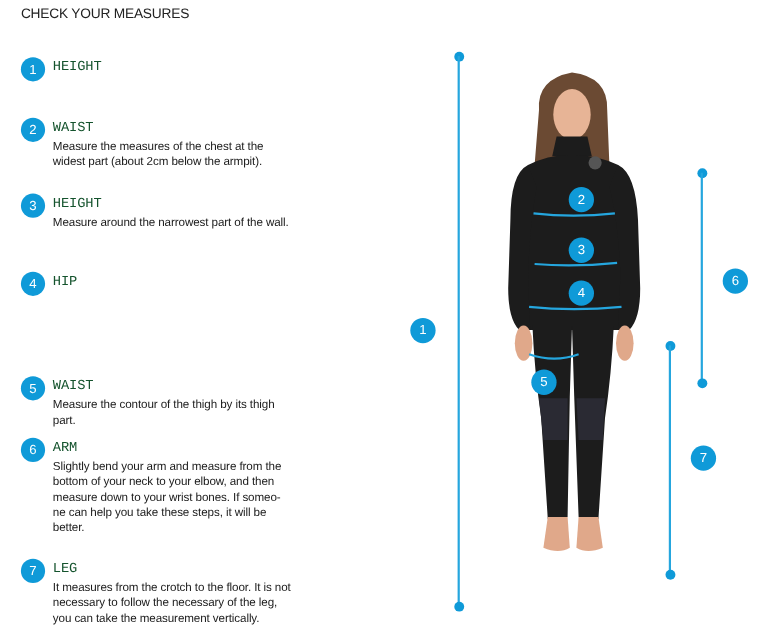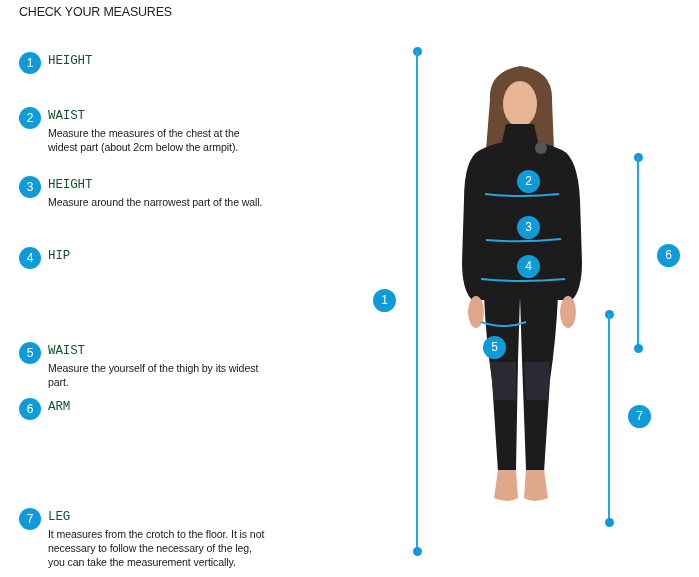--- a/index.html
+++ b/index.html
@@ -60,26 +60,27 @@
 </div>
 
 <div class="measure-item" style="top:247px; height:80px;">
   <div class="badge">4</div>
   <div class="item-title">HIP</div>
 </div>
 
 <div class="measure-item" style="top:342px; height:50px;">
   <div class="badge">5</div>
   <div class="item-title">WAIST</div>
-  <div class="item-desc">Measure the yourself of the thigh by its widest part.</div>
+  <div class="item-desc">Measure the contour of the thigh by its thigh part.</div>
 </div>
 
 <div class="measure-item" style="top:398px; height:90px;">
   <div class="badge">6</div>
   <div class="item-title">ARM</div>
+  <div class="item-desc">Slightly bend your arm and measure from the bottom of your neck to your elbow, and then measure down to your wrist bones. If someo-ne can help you take these steps, it will be better.</div>
 </div>
 
 <div class="measure-item" style="top:508px; height:65px;">
   <div class="badge">7</div>
   <div class="item-title">LEG</div>
   <div class="item-desc">It measures from the crotch to the floor. It is not necessary to follow the necessary of the leg, you can take the measurement vertically.</div>
 </div>
 
 <div class="figure-area">
 

